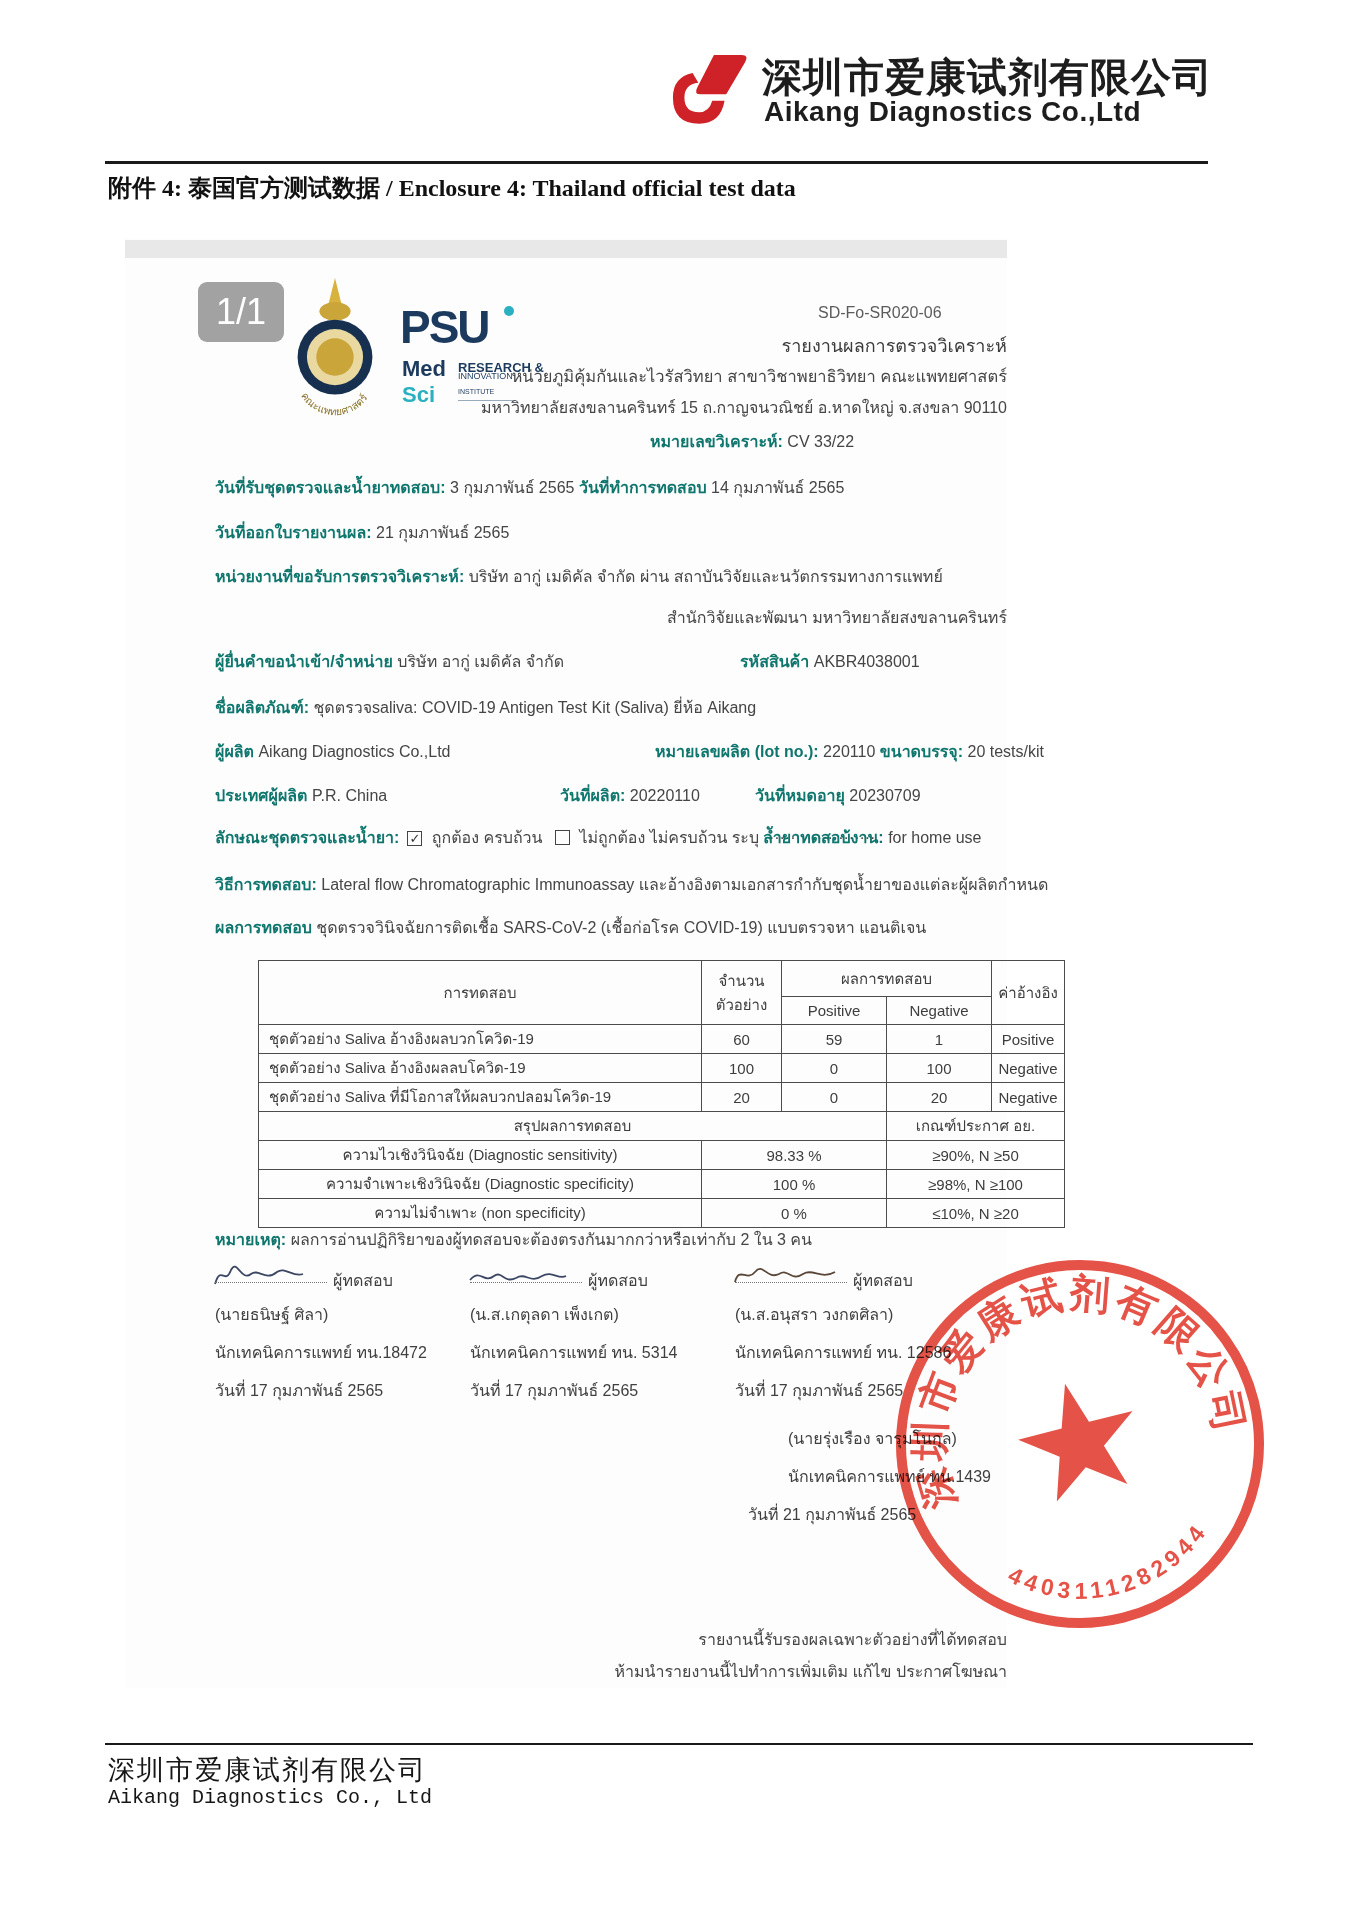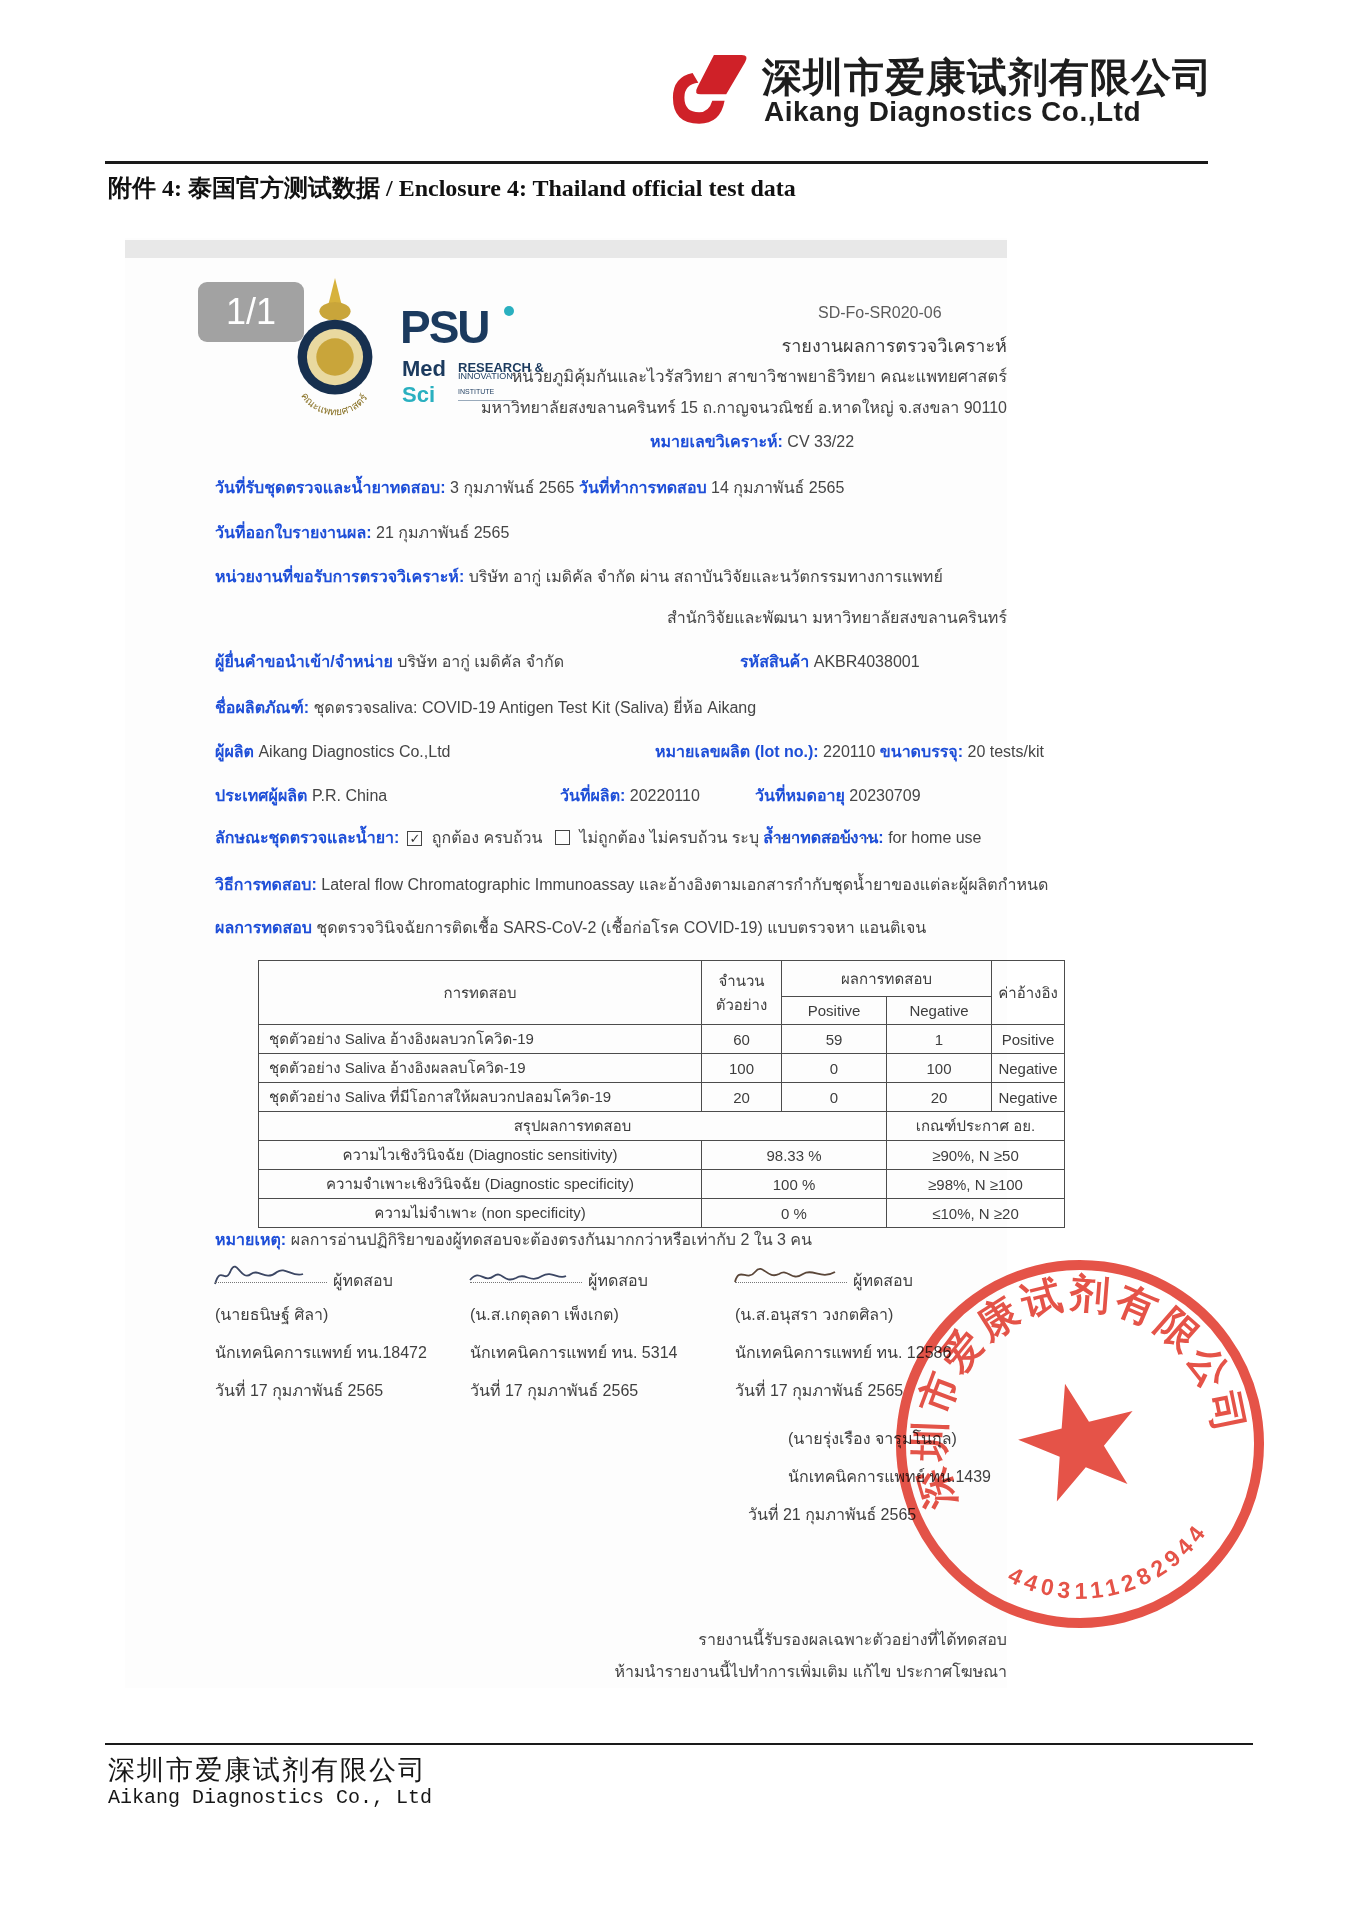--- a/index.html
+++ b/index.html
@@ -17,21 +17,21 @@
   .page-title { font-size:24px; font-weight:bold; color:#111; white-space:nowrap; font-family:"Liberation Serif","DejaVu Serif",serif; }
 
   
   .scan-bg { background:#fdfdfd; }
   .scan-strip { background:#e8e8e8; }
   .page-badge {
     background:#a2a2a2; color:#fff; border-radius:9px;
     font-size:36px; display:flex; align-items:center; justify-content:center;
   }
   .doc { color:#454545; font-size:16px; line-height:1.25; white-space:nowrap; }
-  .doc .b { font-weight:bold; color:#1d4ed8;margin-top:12px; }
+  .doc .b { font-weight:bold; color:#0f766e;margin-top:12px; }
   .doc-center { text-align:right; white-space:normal; }
   .muted { color:#5c5c5c; }
 
   .cb { display:inline-block; width:15px; height:15px; border:1.6px solid #444;
         margin:0 5px -2px 8px; font-size:13px; line-height:13px; text-align:center; color:#333; }
 
   
   table.rtable { border-collapse:collapse; table-layout:fixed; background:transparent; }
   table.rtable td { border:1.4px solid #4c4c4c; font-size:15px; color:#3d3d3d;
     height:28px; padding:2px 6px; overflow:hidden; }
@@ -68,21 +68,21 @@
   <path fill="#cf2128" d="M30 28 Q6 33 6 58 Q6 90 38 90 Q64 90 69 62 L54 62 Q50 76 38 76 Q20 76 20 58 Q20 42 37 40 Z"></path>
 </svg>
 <div class="abs brand-cn" style="left:762px; top:50px;">深圳市爱康试剂有限公司</div>
 <div class="abs brand-en" style="left:764px; top:96px;">Aikang Diagnostics Co.,Ltd</div>
 <div class="abs top-rule" style="left:105px; top:161px; width:1103px;"></div>
 <div class="abs page-title" style="left:108px; top:172px;">附件 4: 泰国官方测试数据 / Enclosure 4: Thailand official test data</div>
 
 <div class="abs scan-bg" style="left:125px; top:238px; width:882px; height:1450px;"></div>
 <div class="abs scan-strip" style="left:125px; top:240px; width:882px; height:18px;"></div>
 
-<div class="abs page-badge" style="left:198px; top:282px; width:106px; height:60px;">1/1</div>
+<div class="abs page-badge" style="left:198px; top:282px; width:86px; height:60px;">1/1</div>
 
 <svg class="abs" style="left:283px; top:276px;" width="104" height="158" viewBox="0 0 100 152">
   <defs>
       <path id="crestArc" d="M 14,108 A 38 38 0 0 0 86,108"></path>
     </defs>
   <polygon points="50,2 57,30 43,30" fill="#d7b23c"></polygon>
   <ellipse cx="50" cy="34" rx="15" ry="9" fill="#c9a53a"></ellipse>
   <circle cx="50" cy="78" r="36" fill="#17304f"></circle>
   <circle cx="50" cy="78" r="27" fill="#e9d9a0"></circle>
   <circle cx="50" cy="78" r="18" fill="#c9a53a"></circle>

